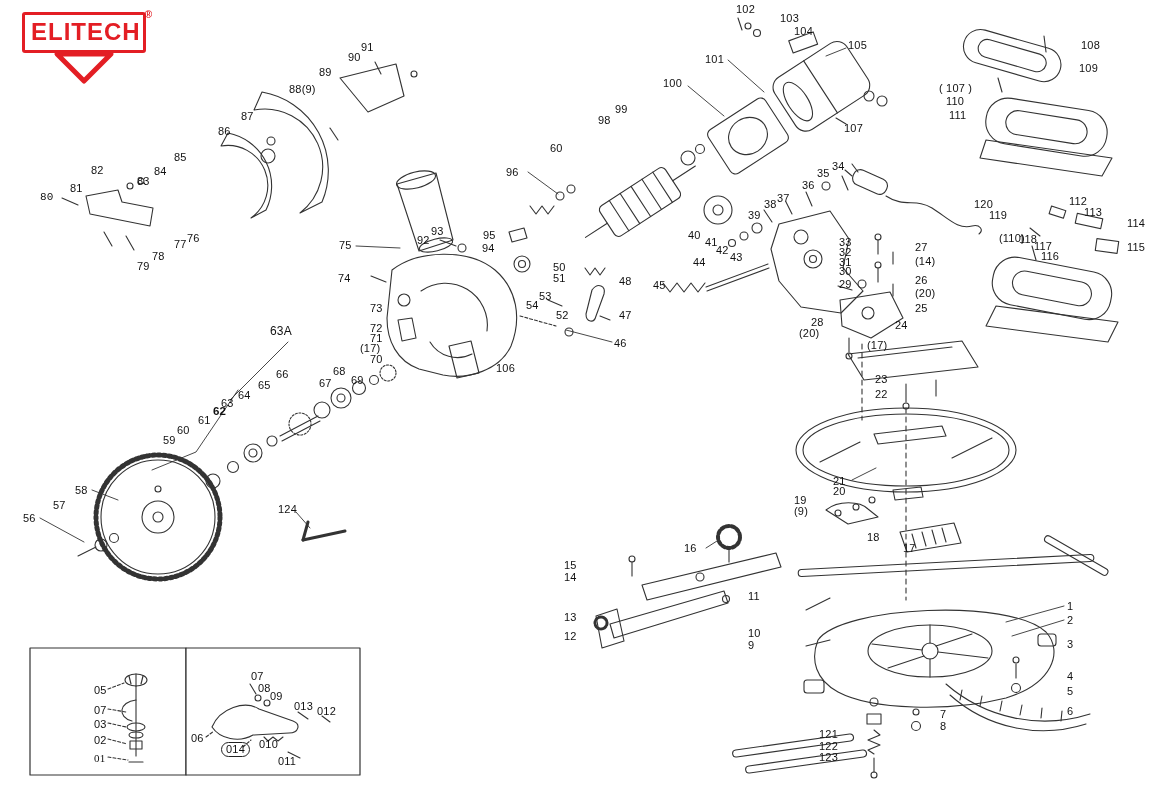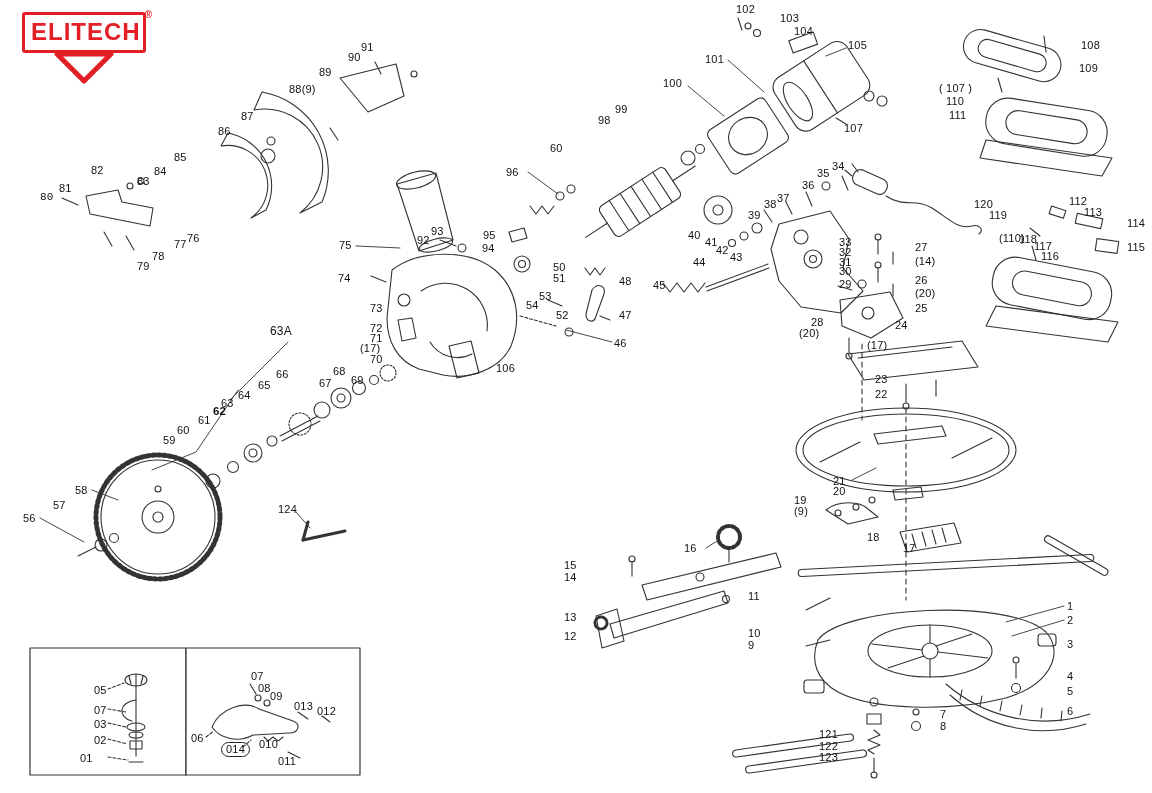--- a/index.html
+++ b/index.html
@@ -406,21 +406,21 @@
       <span class="label" style="left: 361px; top: 42px;">91</span>
       <span class="label" style="left: 348px; top: 52px;">90</span>
       <span class="label" style="left: 319px; top: 67px;">89</span>
       <span class="label" style="left: 289px; top: 84px;">88(9)</span>
       <span class="label" style="left: 241px; top: 111px;">87</span>
       <span class="label" style="left: 218px; top: 126px;">86</span>
       <span class="label" style="left: 174px; top: 152px;">85</span>
       <span class="label" style="left: 154px; top: 166px;">84</span>
       <span class="label" style="left: 137px; top: 176px;">83</span>
       <span class="label" style="left: 91px; top: 165px;">82</span>
-      <span class="label" style="left: 59px; top: 183px;">81</span>
+      <span class="label" style="left: 70px; top: 183px;">81</span>
       <span class="label" style="left: 40px; top: 192px; font-family: Liberation Mono, monospace;">80</span>
       <span class="label" style="left: 187px; top: 233px;">76</span>
       <span class="label" style="left: 174px; top: 239px;">77</span>
       <span class="label" style="left: 152px; top: 251px;">78</span>
       <span class="label" style="left: 137px; top: 261px;">79</span>
       <span class="label" style="left: 339px; top: 240px;">75</span>
       <span class="label" style="left: 431px; top: 226px;">93</span>
       <span class="label" style="left: 417px; top: 235px;">92</span>
       <span class="label" style="left: 483px; top: 230px;">95</span>
       <span class="label" style="left: 482px; top: 243px;">94</span>
@@ -515,21 +515,21 @@
       <span class="label" style="left: 1067px; top: 706px;">6</span>
       <span class="label" style="left: 940px; top: 709px;">7</span>
       <span class="label" style="left: 940px; top: 721px;">8</span>
       <span class="label" style="left: 819px; top: 729px;">121</span>
       <span class="label" style="left: 819px; top: 741px;">122</span>
       <span class="label" style="left: 819px; top: 752px;">123</span>
       <span class="label" style="left: 94px; top: 685px;">05</span>
       <span class="label" style="left: 94px; top: 705px;">07</span>
       <span class="label" style="left: 94px; top: 719px;">03</span>
       <span class="label" style="left: 94px; top: 735px;">02</span>
-      <span class="label" style="left: 80px; top: 753px;">01</span>
+      <span class="label" style="left: 94px; top: 753px; font-family: Liberation Serif, serif;">01</span>
       <span class="label" style="left: 251px; top: 671px;">07</span>
       <span class="label" style="left: 258px; top: 683px;">08</span>
       <span class="label" style="left: 270px; top: 691px;">09</span>
       <span class="label" style="left: 294px; top: 701px;">013</span>
       <span class="label" style="left: 317px; top: 706px;">012</span>
       <span class="label" style="left: 191px; top: 733px;">06</span>
       <span class="label circ" style="left: 221px; top: 742px;">014</span>
       <span class="label" style="left: 259px; top: 739px;">010</span>
       <span class="label" style="left: 278px; top: 756px;">011</span>
     </div>

